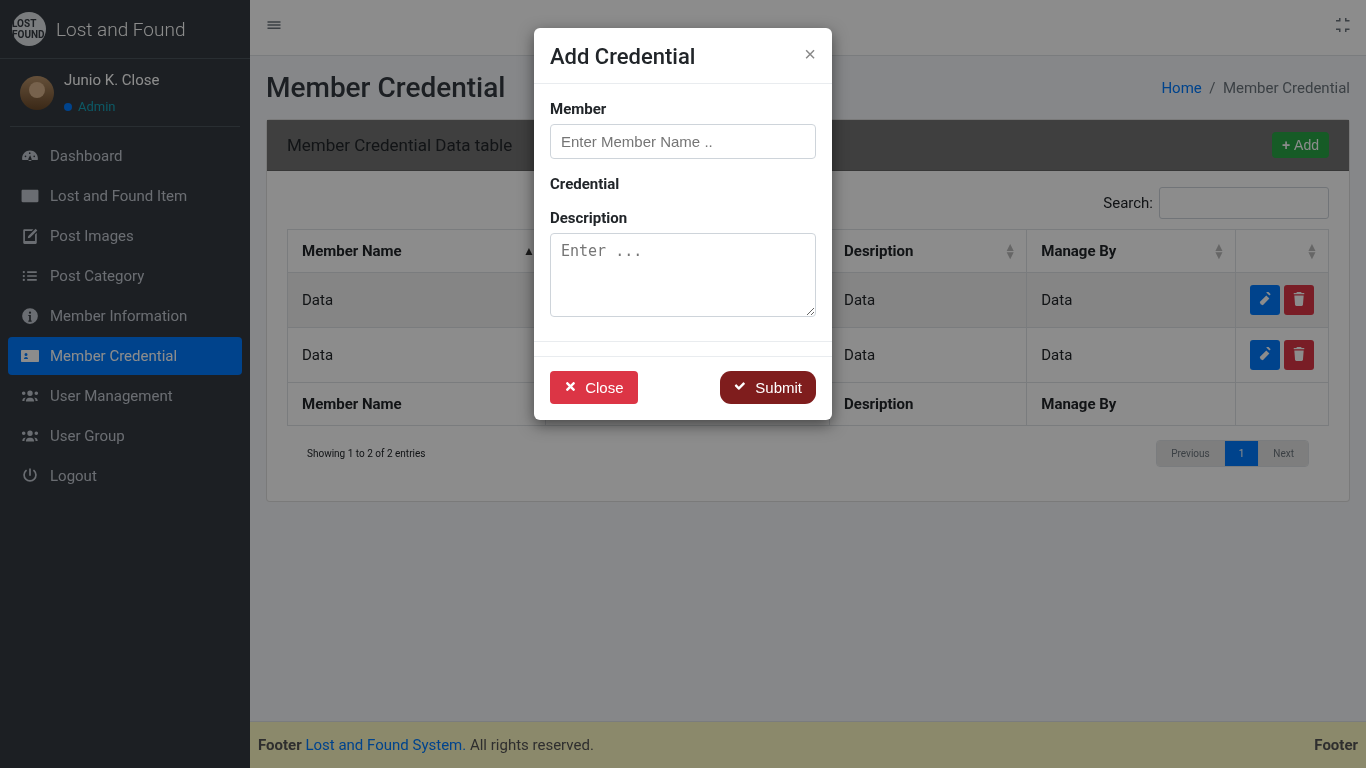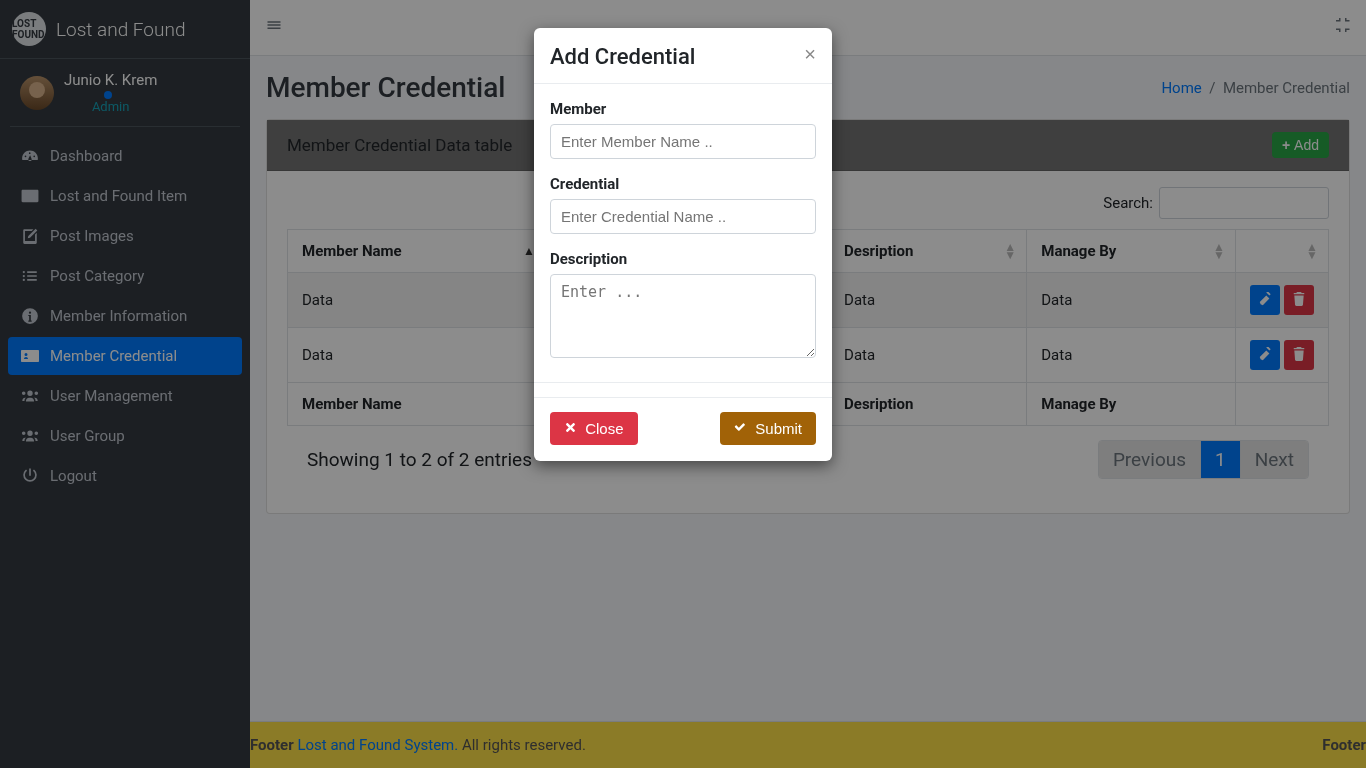--- a/index.html
+++ b/index.html
@@ -8,21 +8,21 @@
 
   
   .sidebar { width: 250px; background: #343a40; color: #c2c7d0; display: flex; flex-direction: column; height: 100%; }
   .brand { display: flex; align-items: center; padding: 12px 12px; border-bottom: 1px solid #4b545c; }
   .brand-logo { width: 34px; height: 34px; border-radius: 50%; background: #dee2e6; margin-right: 10px; display:flex; align-items:center; justify-content:center; font-size:10px; color:#343a40; font-weight:700; }
   .brand-name { font-size: 19px; font-weight: 300; color: #fff; }
   .user-panel { display: flex; align-items: center; padding: 12px 10px; border-bottom: 1px solid #4b545c; margin: 0 10px 10px; }
   .user-avatar { width: 34px; height: 34px; border-radius: 50%; background: linear-gradient(#b8926a,#6b4a2a); margin-right: 10px; position: relative; overflow:hidden; }
   .user-avatar::after { content:""; position:absolute; left:9px; top:6px; width:16px; height:16px; border-radius:50%; background:#d9b38c; }
   .user-name { color: #fff; font-size: 15px; }
-  .user-role { color: #17a2b8; font-size: 13px; display: flex; align-items: center; margin-top: 2px; flex-direction: column; }
+  .user-role { color: #17a2b8; font-size: 13px; display: flex; align-items: center; margin-top: 10px; }
   .user-role .dot { width: 8px; height: 8px; background: #007bff; border-radius: 50%; margin-right: 6px; }
 
   .nav { list-style: none; padding: 0 8px; }
   .nav li { }
   .nav a { display: flex; align-items: center; color: #c2c7d0; padding: 10px 12px; font-size: 15px; border-radius: 4px; text-decoration: none; margin-bottom: 2px; }
   .nav a.active { background: #007bff; color: #fff; }
   .nav a .icon { width: 20px; margin-right: 10px; display: inline-flex; align-items:center; justify-content:center; }
   .nav a .icon svg { width: 18px; height: 18px; fill: currentColor; }
 
   
@@ -36,48 +36,48 @@
   .breadcrumb { font-size: 15px; color: #6c757d; }
   .breadcrumb a { color: #007bff; text-decoration: none; }
 
   .content { padding: 0 16px 16px; flex:1; }
   .card { background: #fff; border: 1px solid rgba(0,0,0,.125); border-radius: 4px; }
   .card-header { padding: 12px 20px; border-bottom: 1px solid rgba(0,0,0,.125); display:flex; justify-content:space-between; align-items:center; background:#737373; }
   .card-title { font-size: 17px; color: #212529; }
   .btn { display: inline-flex; align-items: center; padding: 5px 10px; border-radius: 4px; font-size: 14px; border: none; cursor: pointer; color:#fff; }
   .btn-success { background: #28a745; }
   .btn-danger { background: #dc3545; }
-  .btn-primary { background: #a16207; }
+  .btn-primary { background: #7f1d1d; border-radius: 11px; }
   .btn .bicon { margin-right:4px; }
 
   .card-body { padding: 16px 20px; }
   .dt-controls { display:flex; justify-content:flex-end; margin-bottom:10px; font-size:15px; color:#212529; align-items:center; }
   .dt-controls input { margin-left:6px; height:32px; border:1px solid #ced4da; border-radius:3px; width:170px; padding:0 8px; }
 
   table.data { width: 100%; border-collapse: collapse; font-size: 15px; color:#212529; border: 1px solid #dee2e6; }
   table.data th, table.data td { border: 1px solid #dee2e6; padding: 12px 14px; text-align:left; }
   table.data thead th { font-weight:700; position:relative; }
   table.data thead th .sort { position:absolute; right:10px; top:50%; transform:translateY(-50%); color:#bbb; font-size:12px; line-height:8px; }
   table.data thead th.sorted .sort { color:#333; }
   table.data tbody tr.odd { background:#f2f2f2; }
   table.data tfoot th { font-weight:700; }
   .action-btns { display:flex; gap:4px; justify-content:flex-end; }
   .icon-btn { width:30px; height:30px; border:none; border-radius:3px; color:#fff; display:inline-flex; align-items:center; justify-content:center; cursor:pointer; }
   .icon-btn.edit { background:#007bff; }
   .icon-btn.del  { background:#dc3545; }
   .icon-btn svg { width:14px; height:14px; fill:#fff; }
 
-  .card-footer-row { display:flex; justify-content:space-between; align-items:center; padding: 14px 20px 18px; font-size:19px; color:#212529; }
+  .card-footer-row { display:flex; justify-content:space-between; align-items:center; padding: 14px 20px 18px; font-size:10px; color:#212529; }
   .pagination { display:flex; border:1px solid #dee2e6; border-radius:4px; overflow:hidden; }
   .pagination .page { padding:7px 14px; color:#6c757d; background:#e5e5e5; border-left:1px solid #dee2e6; }
   .pagination .page:first-child { border-left:none; }
   .pagination .page.active { background:#007bff; color:#fff; }
   .pagination .page.disabled { color:#6c757d; }
 
-  .footer { background:#fde047; border-top:1px solid #dee2e6; padding: 14px 0; display:flex; justify-content:space-between; color:#555; font-size:15px; }
+  .footer { background:#fef9c3; border-top:1px solid #dee2e6; padding: 14px 8px; display:flex; justify-content:space-between; color:#555; font-size:15px; }
   .footer a { color:#007bff; text-decoration:none; }
 
   
   .overlay { position:absolute; inset:0; background:rgba(0,0,0,.45); display:flex; justify-content:center; align-items:flex-start; }
   .modal { width: 298px; background:#fff; border-radius:6px; margin-top:28px; box-shadow:0 5px 15px rgba(0,0,0,.5); overflow:hidden; }
   .modal-header { padding:16px 16px 14px; border-bottom:1px solid #e9ecef; display:flex; justify-content:space-between; align-items:flex-start; }
   .modal-title { font-size:22px; font-weight:500; color:#212529; }
   .modal-close { background:none; border:none; color:#888; font-size:20px; line-height:1; cursor:pointer; }
   .modal-body { padding: 16px; }
   .form-group { margin-bottom: 16px; }
@@ -94,21 +94,21 @@
 
 <div class="app">
   <aside class="sidebar">
     <div class="brand">
       <span class="brand-logo">LOST FOUND</span>
       <span class="brand-name">Lost and Found</span>
     </div>
     <div class="user-panel">
       <span class="user-avatar"></span>
       <div>
-        <div class="user-name">Junio K. Krem</div>
+        <div class="user-name">Junio K. Close</div>
         <div class="user-role">
             <span class="dot"></span>
             <span>Admin</span>
           </div>
       </div>
     </div>
     <ul class="nav">
       <li>
           <a href="#">
             <span class="icon">
@@ -327,21 +327,20 @@
         <span class="modal-title">Add Credential</span>
         <button class="modal-close"><span>×</span></button>
       </div>
       <div class="modal-body">
         <div class="form-group">
           <label class="form-label">Member</label>
           <input class="form-control" type="text" placeholder="Enter Member Name .." style="">
         </div>
         <div class="form-group">
           <label class="form-label">Credential</label>
-          <input class="form-control" type="text" placeholder="Enter Credential Name .." style="">
         </div>
         <div class="form-group" style="margin-bottom:4px;">
           <label class="form-label">Description</label>
           <textarea class="form-control" placeholder="Enter ..." style=""></textarea>
         </div>
       </div>
       <div class="modal-sep"></div>
       <div style="height:14px"></div>
       <div class="modal-sep"></div>
       <div class="modal-footer">

